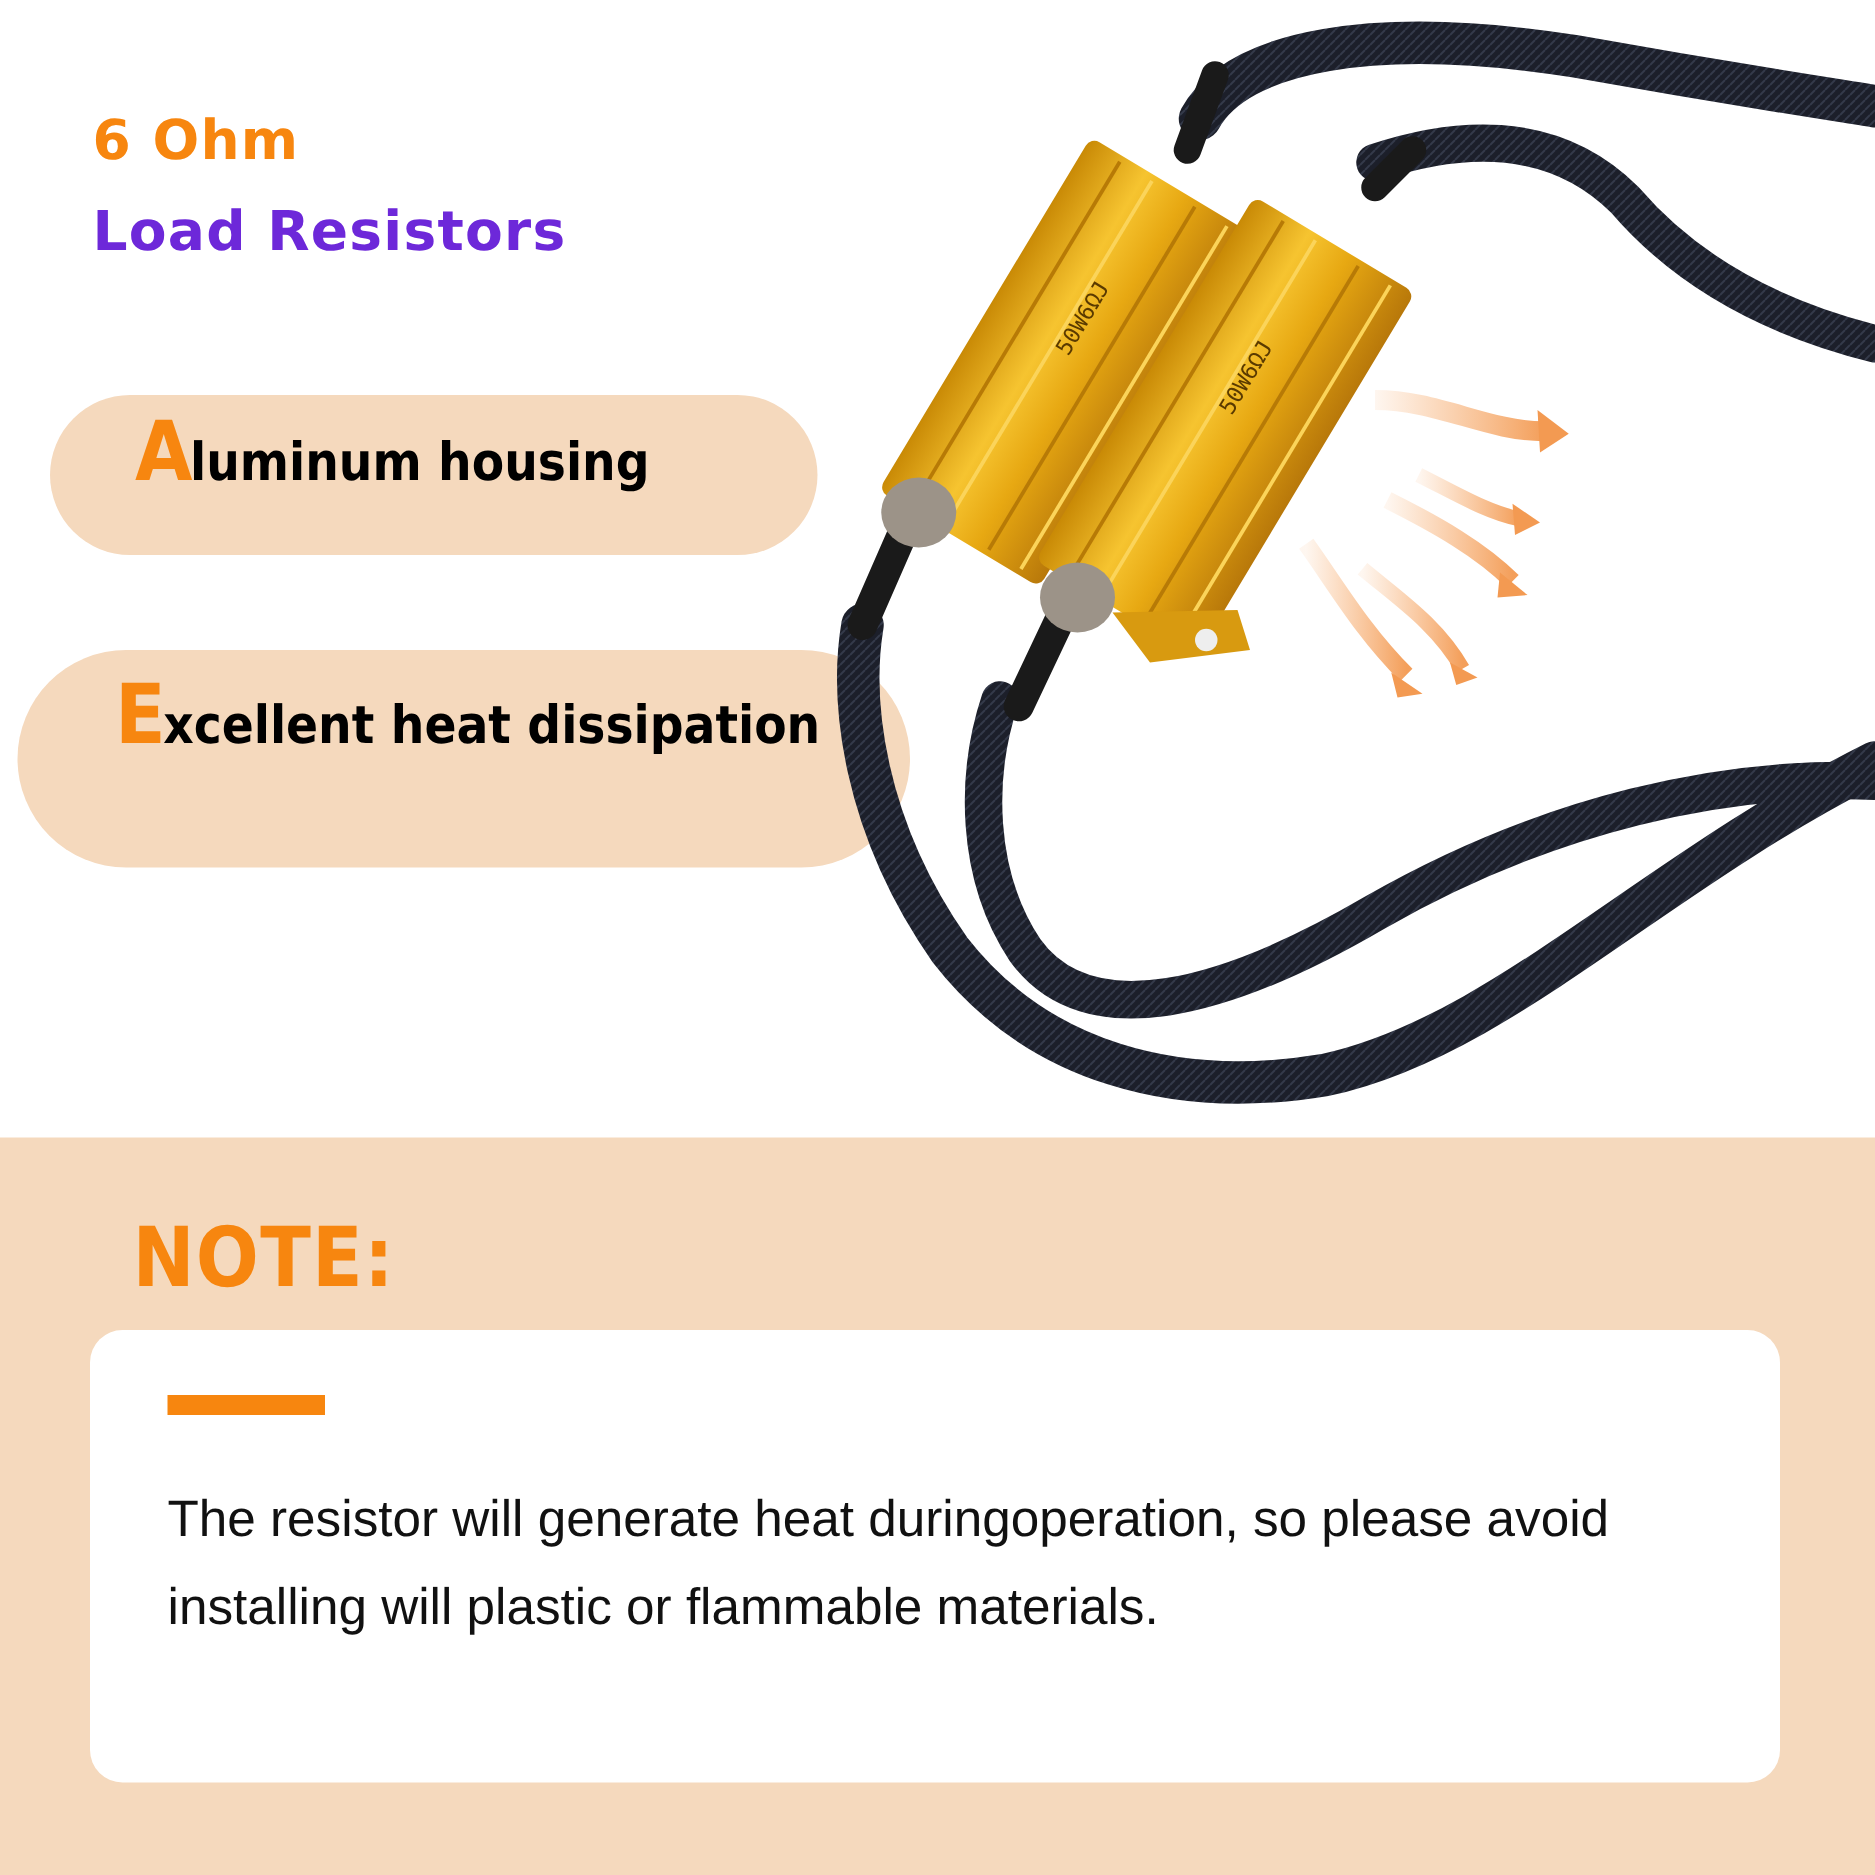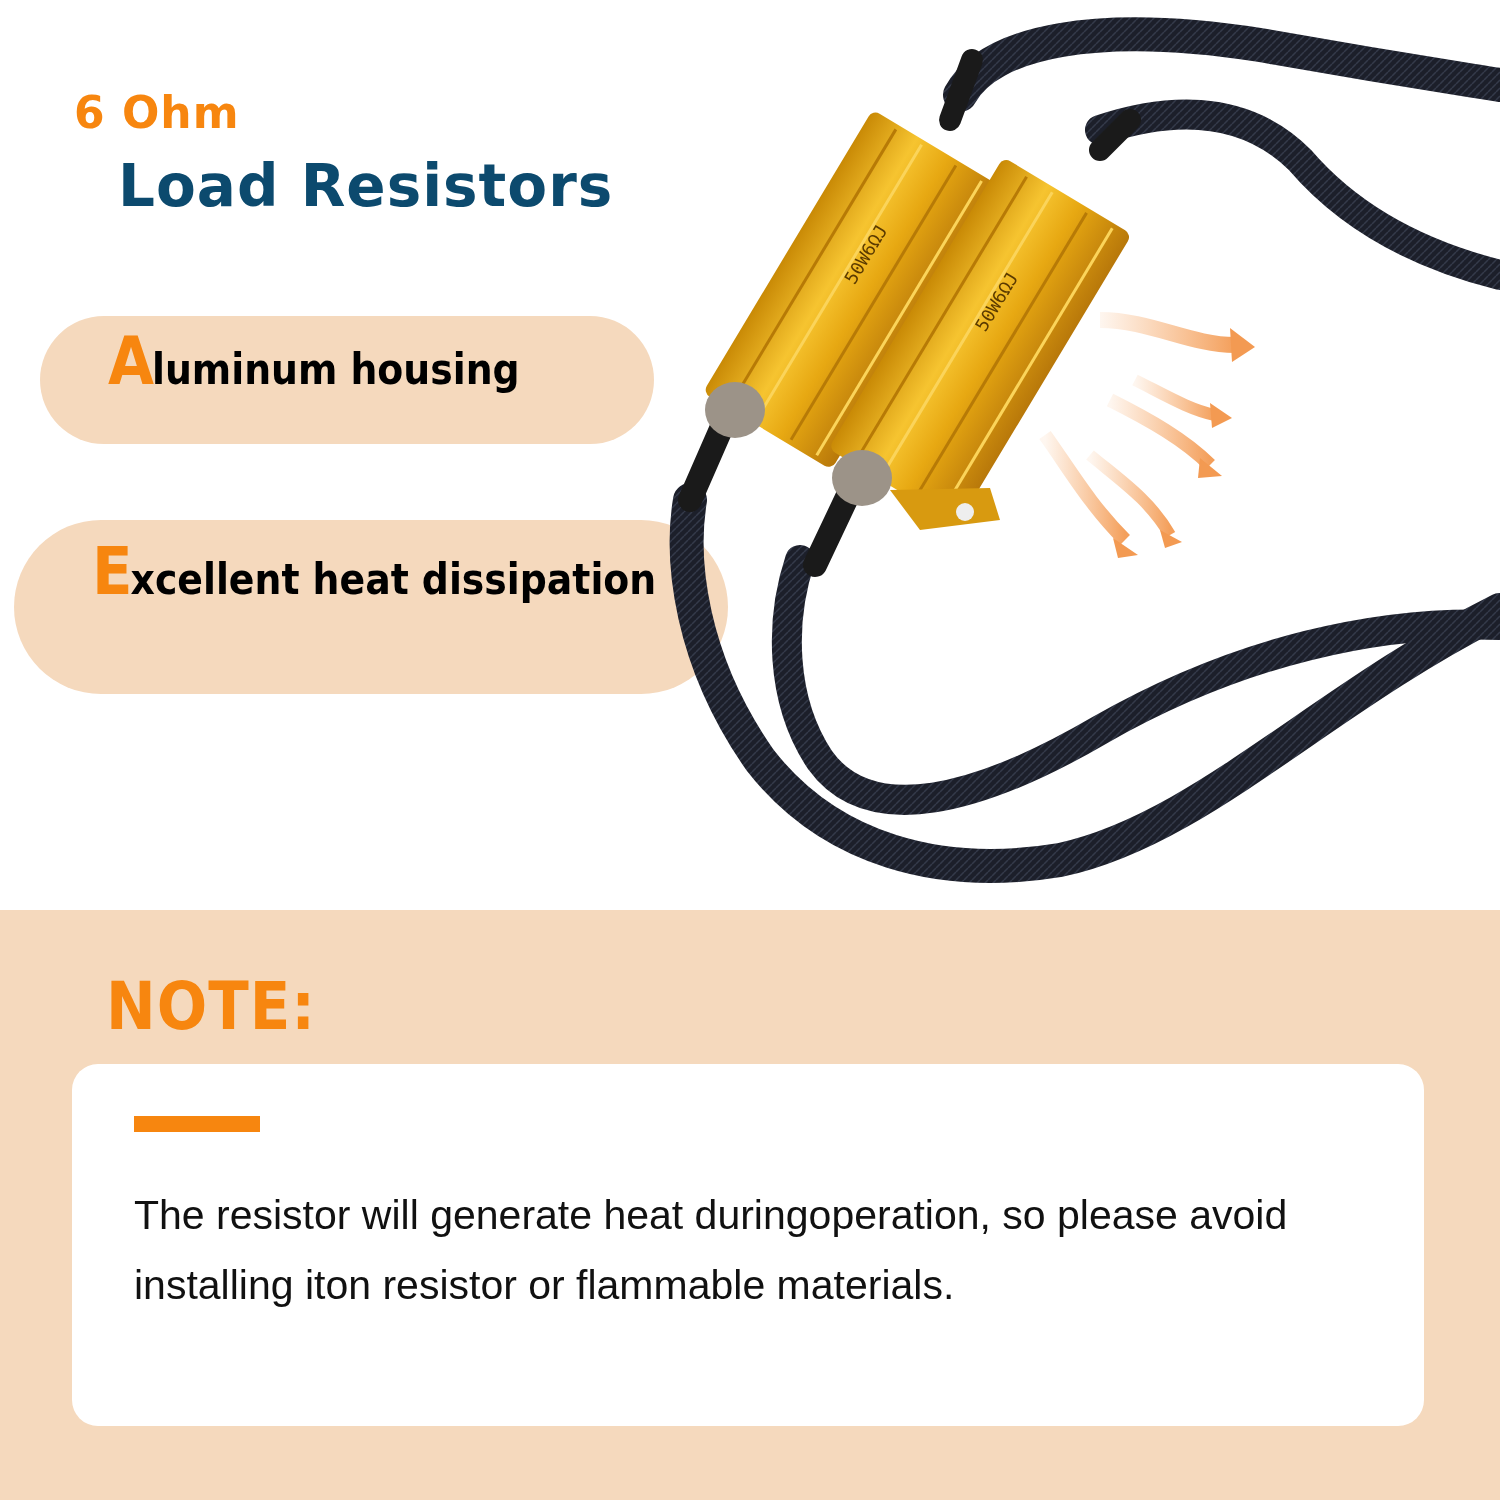--- a/index.html
+++ b/index.html
@@ -1,19 +1,19 @@
 <!DOCTYPE html>
 <html><head>
 <meta charset="utf-8">
 <style>
   html, body { margin:0; padding:0; }
   body { width:1500px; height:1500px; position:relative; overflow:hidden; background:#ffffff; font-family:"DejaVu Sans", sans-serif; }
   .title-wrap { position:absolute; left:74px; top:78px; }
   .title-accent { color:#f7860f; font-weight:bold; font-size:44px; line-height:70px; letter-spacing:1px; }
-  .title-main { color:#0c4a6e; font-weight:bold; font-size:58px; line-height:76px; letter-spacing:1px;margin-left:44px; }
+  .title-main { color:#6d28d9; font-weight:bold; font-size:44px; line-height:76px; letter-spacing:1px; }
   .pill { position:absolute; background:#f5d9bd; border-radius:70px; }
   .pill-1 { left:40px; top:316px; width:614px; height:128px; }
   .pill-2 { left:14px; top:520px; width:714px; height:174px; border-radius:90px; }
   .pill-text { position:absolute; font-family:"DejaVu Sans Condensed","DejaVu Sans", sans-serif; font-weight:bold; color:#000; font-size:42px; white-space:nowrap; }
   .pill-1 .pill-text { left:68px; top:18px; }
   .pill-2 .pill-text { left:78px; top:24px; line-height:46px; }
   .cap { color:#f7860f; font-size:66px; line-height:56px; display:inline-block; vertical-align:baseline; margin-right:-2px; }
   .photo { position:absolute; left:640px; top:0; width:860px; height:900px; }
   .bottom { position:absolute; left:0; top:910px; width:1500px; height:742px; background:#f5d9bd; }
   .note-title { position:absolute; left:106px; top:58px; color:#f7860f; font-weight:bold; font-size:66px; font-family:"DejaVu Sans Condensed","DejaVu Sans", sans-serif; letter-spacing:1px; }
@@ -101,15 +101,15 @@
     <polygon points="1113,538 1138,555 1118,558" fill="#f39a52"></polygon>
     <path d="M1090 455 C1120 480 1150 500 1170 535" stroke="url(#arrow)" stroke-width="12" fill="none"></path>
     <polygon points="1160,530 1182,542 1165,548" fill="#f39a52"></polygon>
   </g>
 </svg>
 
 <div class="bottom">
   <div class="note-title">NOTE:</div>
   <div class="note-card">
     <div class="note-bar"></div>
-    <div class="note-text">The resistor will generate heat duringoperation, so please avoid installing iton resistor or flammable materials.</div>
+    <div class="note-text">The resistor will generate heat duringoperation, so please avoid installing will plastic or flammable materials.</div>
   </div>
 </div>
 
 </body></html>

